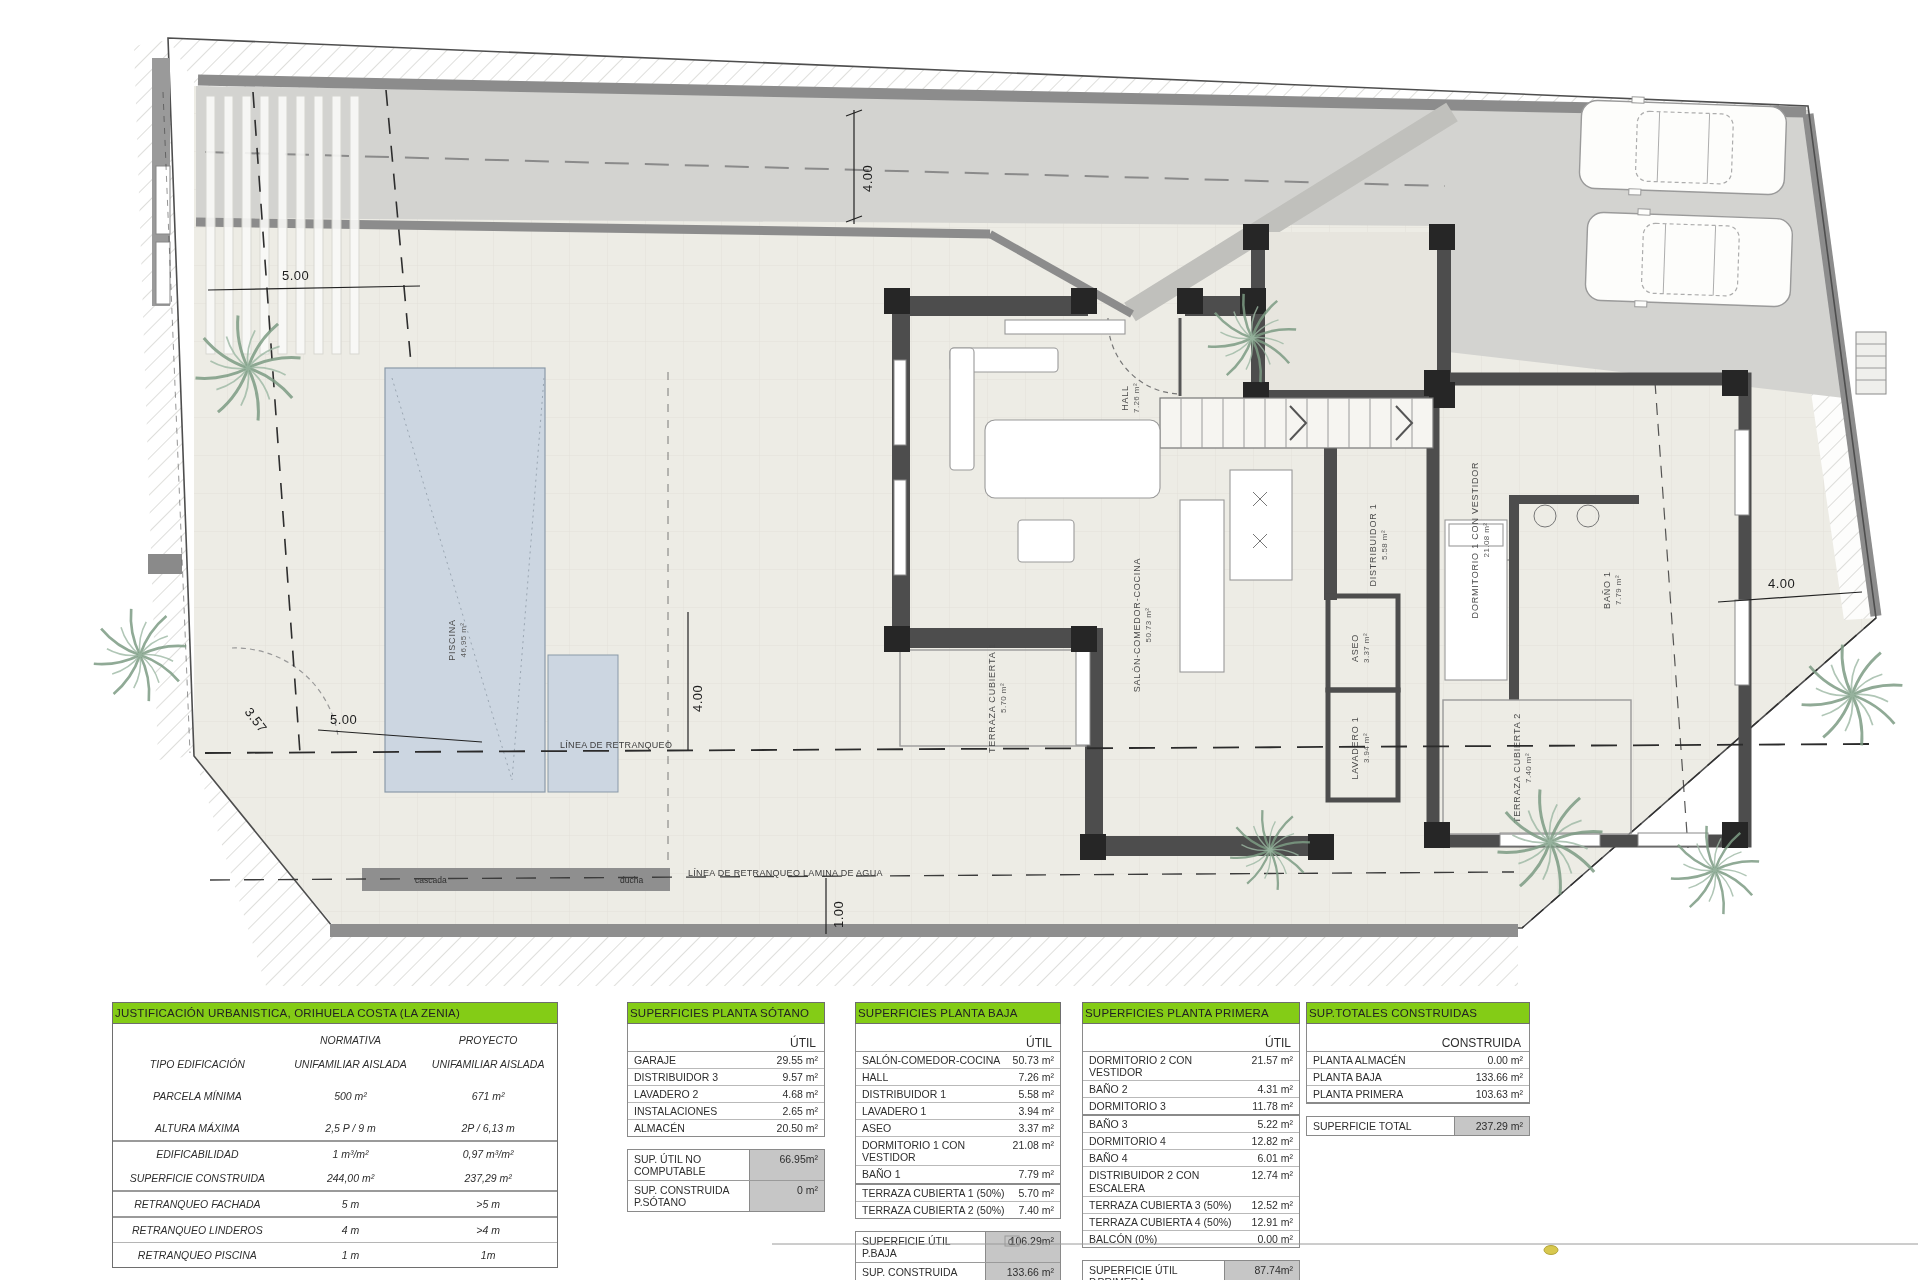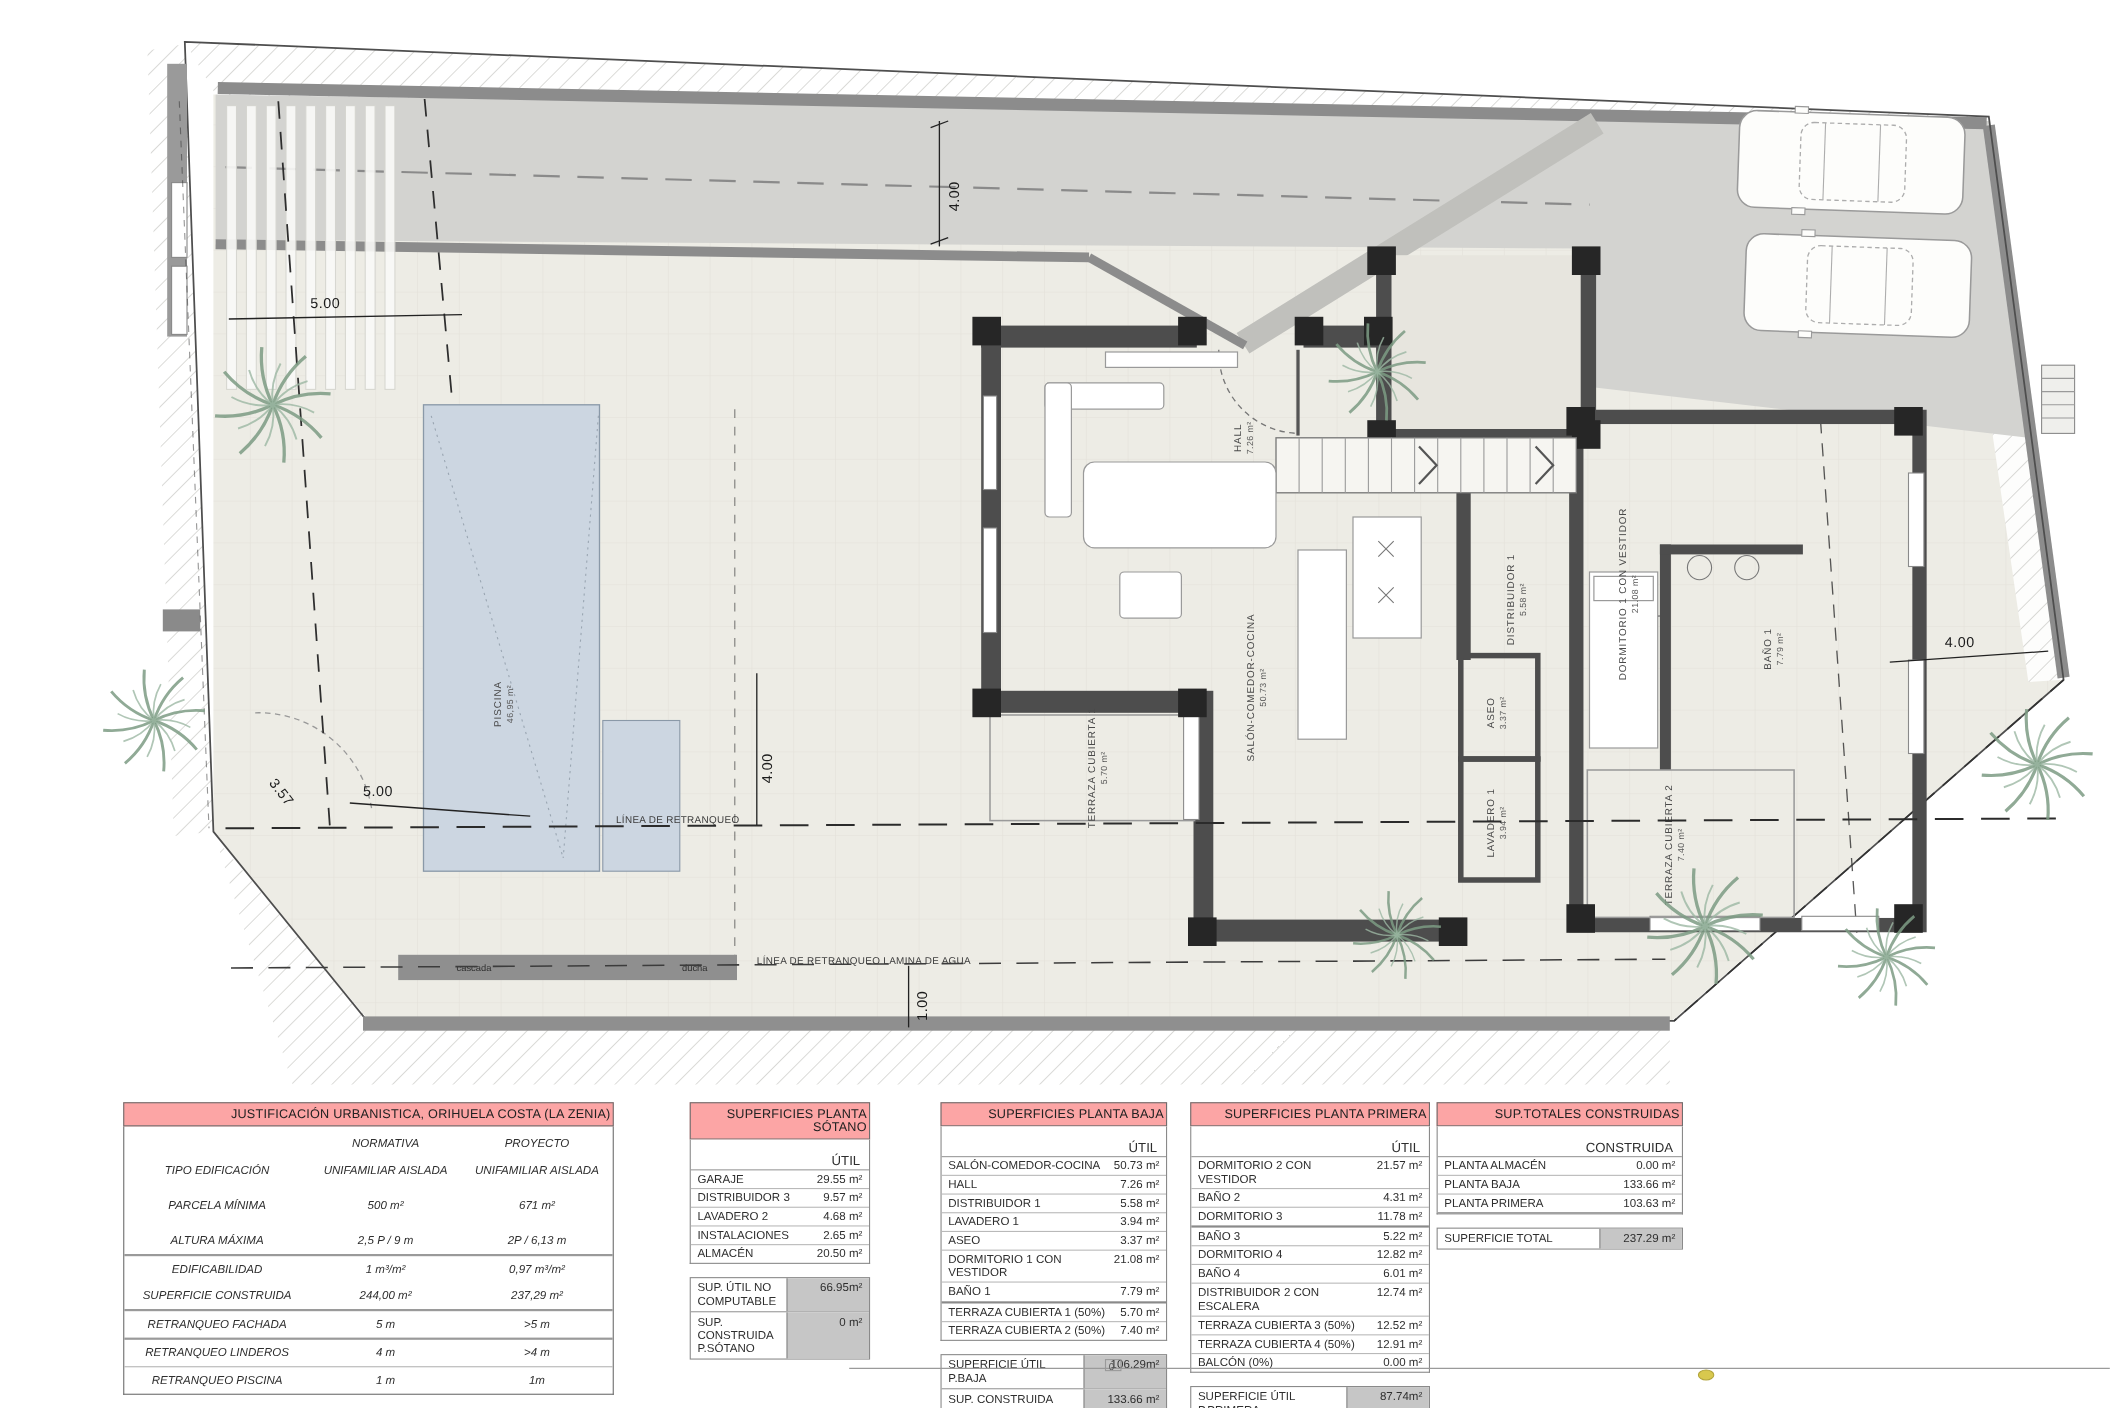--- a/index.html
+++ b/index.html
@@ -7,21 +7,21 @@
           font-family:"Liberation Sans",sans-serif;color:#333;}
   svg{display:block;}
   svg text{font-family:"Liberation Sans",sans-serif;}
   .rl{font-size:9px;fill:#4a4a4a;letter-spacing:.8px;text-anchor:middle;}
   .rl2{font-size:8px;fill:#5a5a5a;letter-spacing:.4px;text-anchor:middle;}
   .dim{font-size:13px;fill:#1c1c1c;letter-spacing:.5px;}
   .tiny{font-size:9px;fill:#3c3c3c;letter-spacing:.3px;}
   .tinyg{font-size:8.5px;fill:#2e2e2e;}
   
   .ptable{position:absolute;background:#fff;font-size:10.5px;color:#2e2e2e;}
-  .ptitle{background:#fca5a5;border:1px solid #6e6e6e;text-align:right;padding:4px 2px;
+  .ptitle{background:#84cc16;border:1px solid #6e6e6e;text-align:left;padding:4px 2px;
           font-size:11.5px;letter-spacing:.2px;color:#222;}
   .tbox{border:1px solid #8a8a8a;border-top:none;background:#fff;}
   .trow{display:flex;justify-content:space-between;align-items:flex-start;
         padding:2px 6px 2px 6px;border-bottom:1px solid #b9b9b9;line-height:1.15;}
   .trow.nob{border-bottom:none;}
   .trow .v{white-space:nowrap;padding-left:6px;}
   .thead{display:flex;justify-content:flex-end;padding:12px 8px 1px 6px;font-size:12px;
          border-bottom:1px solid #9a9a9a;}
   .sumbox{border:1px solid #8a8a8a;margin-top:12px;background:#fff;}
   .sumrow{display:flex;justify-content:space-between;align-items:stretch;border-bottom:1px solid #9a9a9a;}
@@ -410,21 +410,21 @@
       <div>&gt;4 m</div>
     </div>
     <div class="urow sep1">
       <div class="c1">RETRANQUEO PISCINA</div>
       <div>1 m</div>
       <div>1m</div>
     </div>
   </div>
 </div>
 
-<div class="ptable" style="left:627px;top:1002px;width:164px;">
+<div class="ptable" style="left:627px;top:1002px;width:198px;">
   <div class="ptitle">SUPERFICIES PLANTA SÓTANO</div>
   <div class="tbox">
     <div class="thead">
           <span>ÚTIL</span>
         </div>
     <div class="trow">
           <span>GARAJE</span>
           <span class="v">29.55 m²</span>
         </div>
     <div class="trow">

